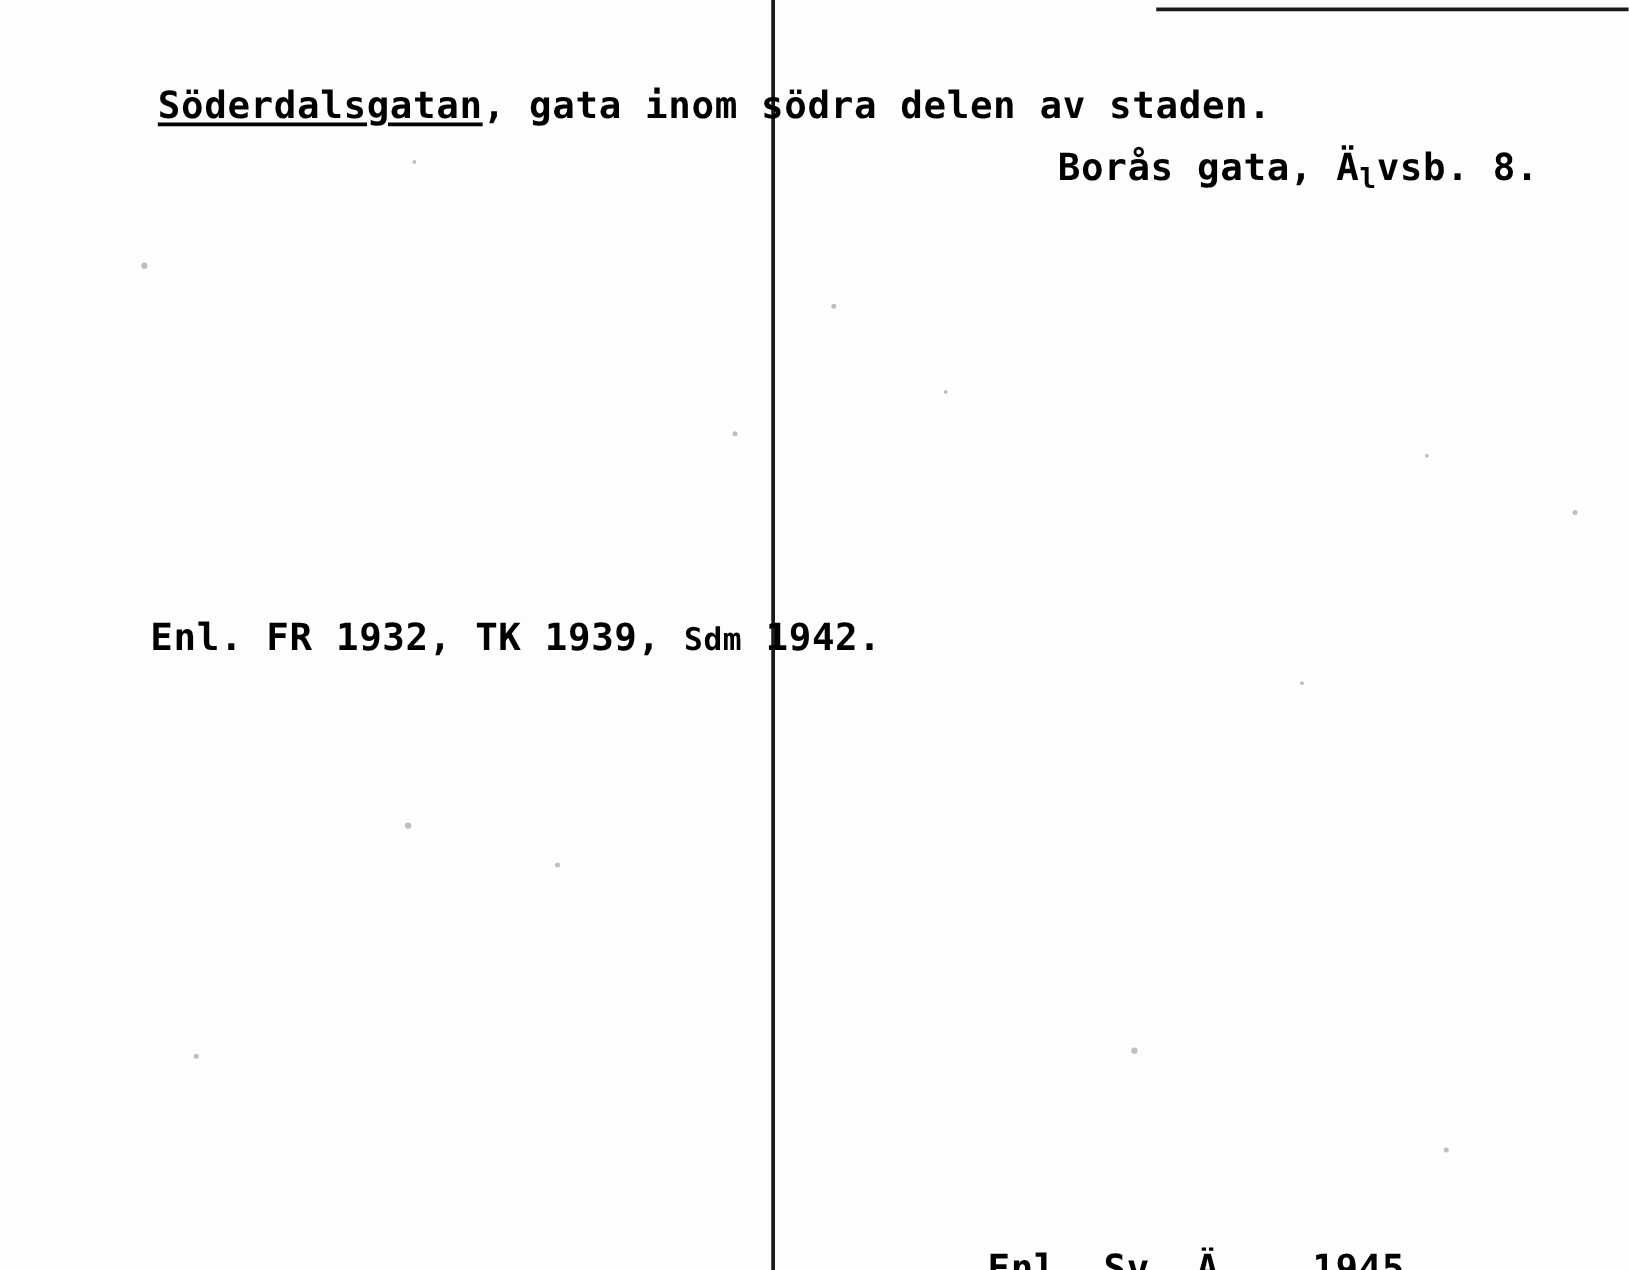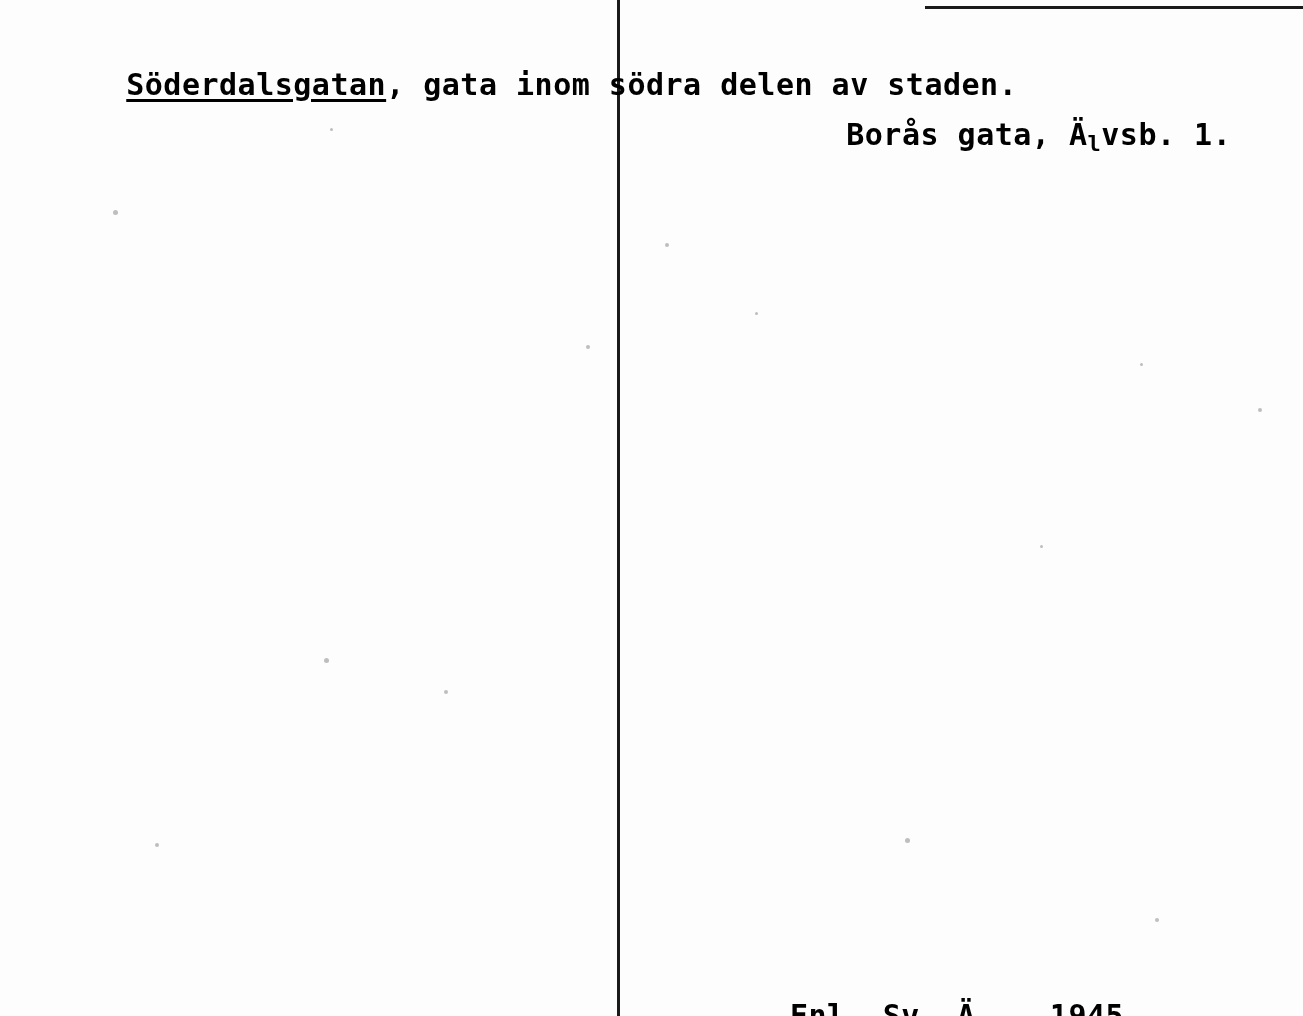--- a/index.html
+++ b/index.html
@@ -106,23 +106,26 @@
 <div class="card">
 
   <div class="hrule-top"></div>
   <div class="vrule"></div>
 
   <div class="line headword-line">
     <span class="headword">Söderdalsgatan</span><span class="rest-of-headline">, gata inom södra delen av staden.</span>
   </div>
 
   <div class="line place-line">
-    <span>Borås gata, Ä</span><span class="sub">l</span><span>vsb. 1.</span>
+    <span>Borås gata, Ä</span><span class="sub">l</span><span>vsb. 8.</span>
   </div>
 
+  <div class="line source-line">
+    <span>Enl. FR 1932, TK 1939, </span><span class="small">Sdm</span><span> 1942.</span>
+  </div>
 
   <div class="line footer-line">Enl. Sv. Ä... 1945</div>
 
   <div class="speck" style="left:113px; top:210px; width:5px; height:5px;"></div>
   <div class="speck" style="left:665px; top:243px; width:4px; height:4px;"></div>
   <div class="speck" style="left:586px; top:345px; width:4px; height:4px;"></div>
   <div class="speck" style="left:755px; top:312px; width:3px; height:3px;"></div>
   <div class="speck" style="left:1258px; top:408px; width:4px; height:4px;"></div>
   <div class="speck" style="left:1140px; top:363px; width:3px; height:3px;"></div>
   <div class="speck" style="left:324px; top:658px; width:5px; height:5px;"></div>

